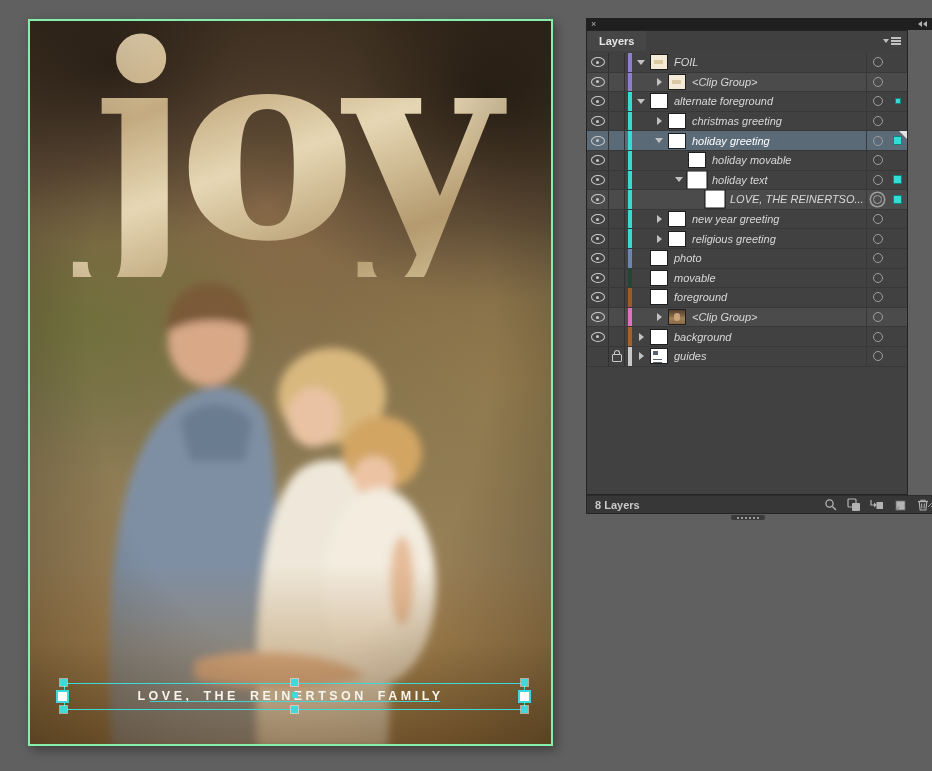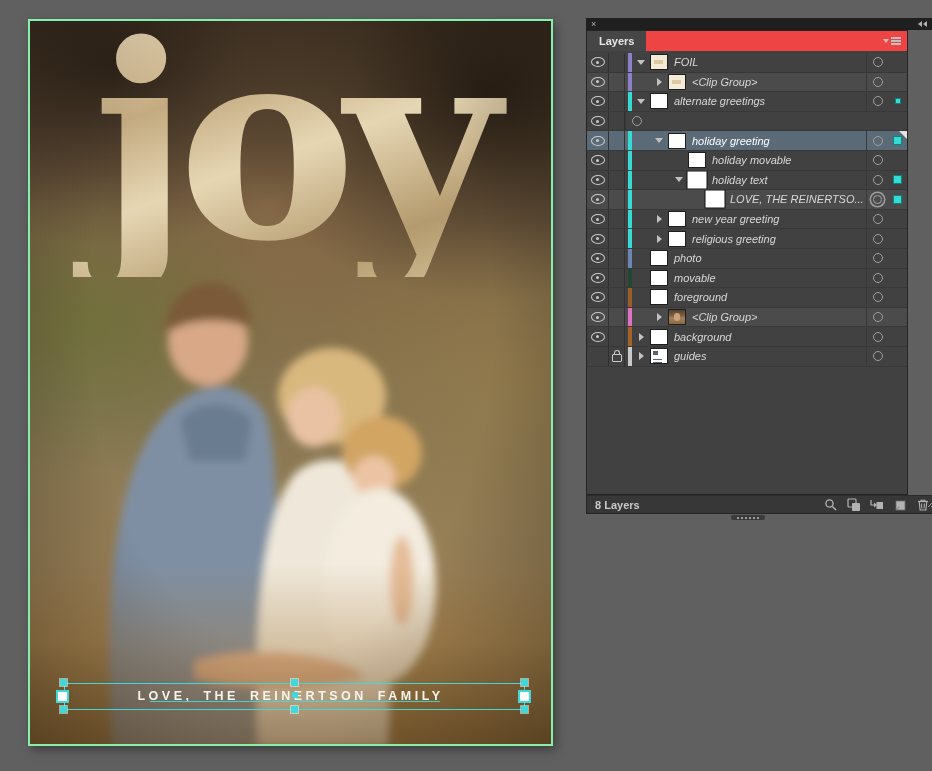--- a/index.html
+++ b/index.html
@@ -38,21 +38,21 @@
   .h-s{position:absolute;width:7px;height:7px;background:#3fd9d9;box-shadow:0 0 0 1px rgba(255,255,255,.5);}
   .h-b{position:absolute;width:13px;height:13px;background:#ffffff;border:2px solid #3fd9d9;box-sizing:border-box;}
   .h-c{position:absolute;width:6px;height:6px;background:#3fd9d9;}
 
   
   .dock-head{position:absolute;left:586px;top:18px;width:346px;height:12px;background:#1f1f1f;}
   .dock-close{position:absolute;left:5px;top:0;font-size:9px;line-height:12px;color:#b2b2b2;}
   .collapse{position:absolute;right:5px;top:3px;display:flex;gap:1px;}
   .collapse i{width:0;height:0;border-top:3px solid transparent;border-bottom:3px solid transparent;border-right:4px solid #b2b2b2;}
 
-  .tabbar{position:absolute;left:586px;top:30px;width:322px;height:21px;background:#ef4444;
+  .tabbar{position:absolute;left:586px;top:30px;width:322px;height:21px;background:#404040;
     border:1px solid #242424;border-bottom:none;box-sizing:border-box;text-align:right;}
   .tab{position:absolute;left:0;top:0;height:21px;line-height:21px;padding:0 12px;
     background:#464646;color:#e6e6e6;font-size:11px;font-weight:bold;}
   .panel-menu{position:absolute;right:6px;top:6px;display:flex;align-items:center;gap:2px;}
   .panel-menu .v{width:0;height:0;border-left:3px solid transparent;border-right:3px solid transparent;border-top:4px solid #c0c0c0;}
   .panel-menu .bars{display:flex;flex-direction:column;gap:1.5px;}
   .panel-menu .bars i{width:10px;height:1.5px;background:#c0c0c0;}
 
   .panel-body{position:absolute;left:586px;top:51px;width:322px;height:444px;background:#414141;
     border:1px solid #242424;border-top:none;box-sizing:border-box;padding-top:2px;}
@@ -215,35 +215,41 @@
 
     <div class="row lvl0">
       <div class="cell c-eye">
           <span class="eyei"></span>
         </div>
       <div class="cell c-lock"></div>
       <div class="content">
           <span class="stripe" style="background: rgb(53, 220, 214);"></span>
         <span class="tri down"></span>
         <span class="thumb"></span>
-        <span class="name">alternate greetings</span>
+        <span class="name">alternate foreground</span>
         </div>
       <div class="cell c-target">
           <span class="circ"></span>
         </div>
       <div class="cell c-sq">
           <span class="sq small"></span>
         </div>
     </div>
 
     <div class="row lvl1">
       <div class="cell c-eye">
           <span class="eyei"></span>
         </div>
       <div class="cell c-lock"></div>
+      <div class="content">
+          <span class="stripe" style="background: rgb(53, 220, 214);"></span>
+        <span class="tri right"></span>
+        <span class="thumb"></span>
+        <span class="name">christmas greeting</span>
+        </div>
       <div class="cell c-target">
           <span class="circ"></span>
         </div>
       <div class="cell c-sq"></div>
     </div>
 
     <div class="row lvl1 sel">
       <div class="cell c-eye">
           <span class="eyei"></span>
         </div>

